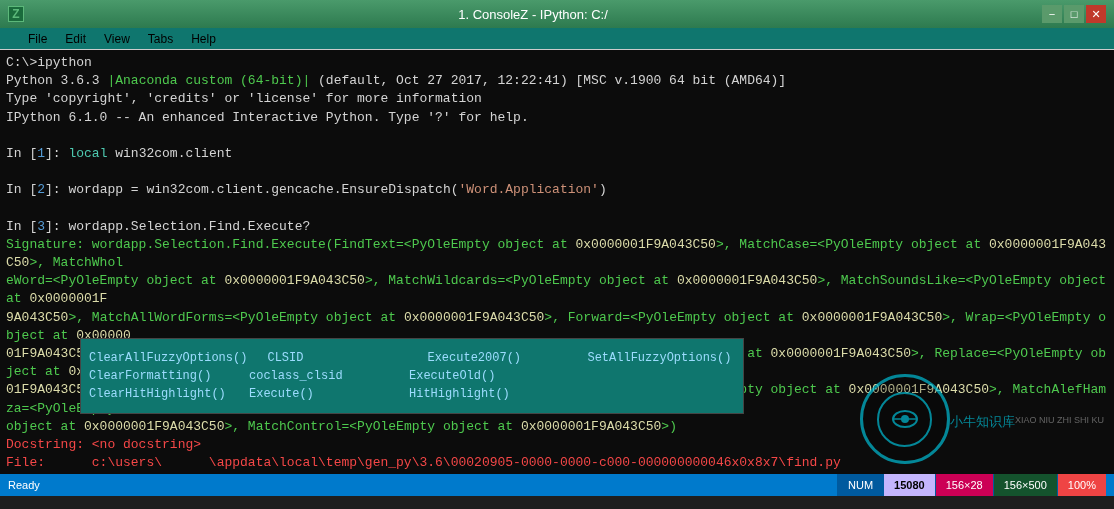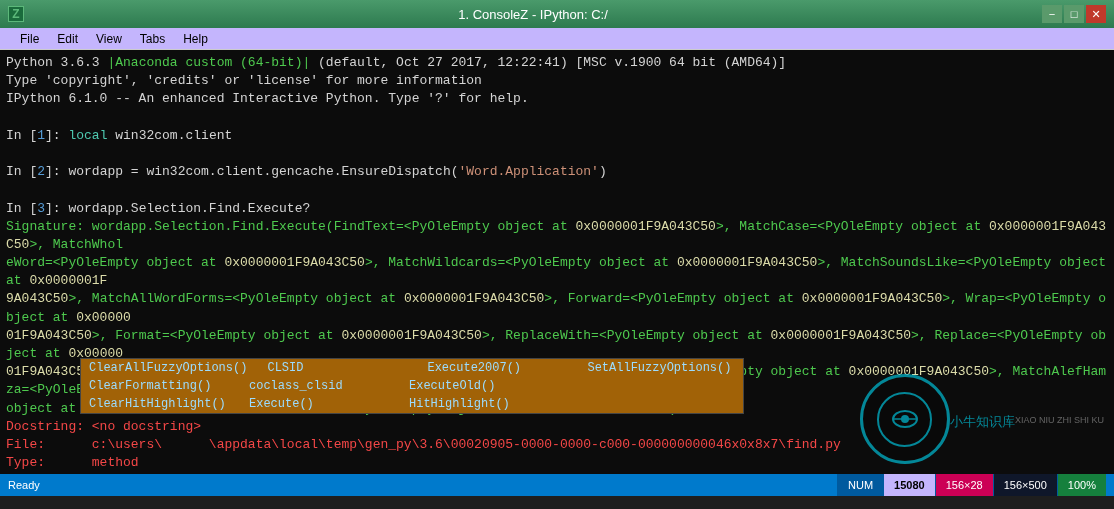--- a/index.html
+++ b/index.html
@@ -33,25 +33,25 @@
       display: flex; align-items: center; justify-content: center;
       font-family: Arial;
       color: white;
     }
     .title-btn-min { background: #5a9a6b; }
     .title-btn-max { background: #5a9a6b; }
     .title-btn-close { background: #c0392b; }
 
     
     #menubar {
-      background: #c4b5fd;
+      background: #0f766e;
       height: 22px;
       display: flex;
       align-items: center;
-      padding: 0 12px;
+      padding: 0 20px;
       gap: 2px;
       border-bottom: 1px solid #ccc;
     }
     .menu-item {
       padding: 2px 8px;
       font-family: Arial, sans-serif;
       font-size: 12px;
       color: #000;
       cursor: pointer;
     }
@@ -81,39 +81,39 @@
     .status-segment {
       padding: 0 10px;
       height: 100%;
       display: flex;
       align-items: center;
       border-left: 1px solid #005a9e;
     }
     .status-num { background: #005a9e; }
     .status-pos1 { background: #c4b5fd; color: #000; font-weight: bold; }
     .status-pos2 { background: #cc0055; color: white; }
-    .status-pos3 { background: #0f172a; color: white; }
-    .status-zoom { background: #15803d; }
+    .status-pos3 { background: #14532d; color: white; }
+    .status-zoom { background: #ef4444; }
 
     
     .line { white-space: pre; line-height: 1.4; }
     .white { color: #d4d4d4; }
 
     
     #autocomplete {
       position: absolute;
       bottom: 60px;
       left: 80px;
-      background: #a16207;
+      background: #0f766e;
       border: 1px solid #454545;
       color: #d4d4d4;
       font-family: 'Courier New', monospace;
       font-size: 12px;
       z-index: 100;
-      padding: 0 0;
+      padding: 10px 0;
     }
     .ac-row {
       display: flex;
       gap: 0;
     }
     .ac-cell {
       padding: 2px 12px 2px 8px;
       min-width: 160px;
       color: #9cdcfe;
       white-space: nowrap;
@@ -173,20 +173,21 @@
 
 <div id="menubar">
   <div class="menu-item">File</div>
   <div class="menu-item">Edit</div>
   <div class="menu-item">View</div>
   <div class="menu-item">Tabs</div>
   <div class="menu-item">Help</div>
 </div>
 
 <div id="terminal">
+  <div class="line white">C:\&gt;ipython</div>
   <div class="line white">Python 3.6.3 <span style="color:#4ec94e;">|Anaconda custom (64-bit)|</span> (default, Oct 27 2017, 12:22:41) [MSC v.1900 64 bit (AMD64)]</div>
   <div class="line white">Type 'copyright', 'credits' or 'license' for more information</div>
   <div class="line white">IPython 6.1.0 -- An enhanced Interactive Python. Type '?' for help.</div>
   <div class="line">&nbsp;</div>
   <div class="line"><span style="color:#d4d4d4;">In [</span><span style="color:#569cd6;">1</span><span style="color:#d4d4d4;">]: </span><span style="color:#4ec9b0;">local</span> <span style="color:#d4d4d4;">win32com.client</span></div>
   <div class="line">&nbsp;</div>
   <div class="line"><span style="color:#d4d4d4;">In [</span><span style="color:#569cd6;">2</span><span style="color:#d4d4d4;margin-top:39px;">]: wordapp = win32com.client.gencache.EnsureDispatch(</span><span style="color:#ce9178;">'Word.Application'</span><span style="color:#d4d4d4;">)</span></div>
   <div class="line">&nbsp;</div>
   <div class="line"><span style="color:#d4d4d4;">In [</span><span style="color:#569cd6;">3</span><span style="color:#d4d4d4;">]: wordapp.Selection.Find.Execute?</span></div>
   <div class="line" style="color:#4ec94e; white-space:pre-wrap; word-break:break-all;">Signature: wordapp.Selection.Find.Execute(FindText=&lt;PyOleEmpty object at <span style="color:#dcdcaa;">0x0000001F9A043C50</span>&gt;, MatchCase=&lt;PyOleEmpty object at <span style="color:#dcdcaa;">0x0000001F9A043C50</span>&gt;, MatchWhol

